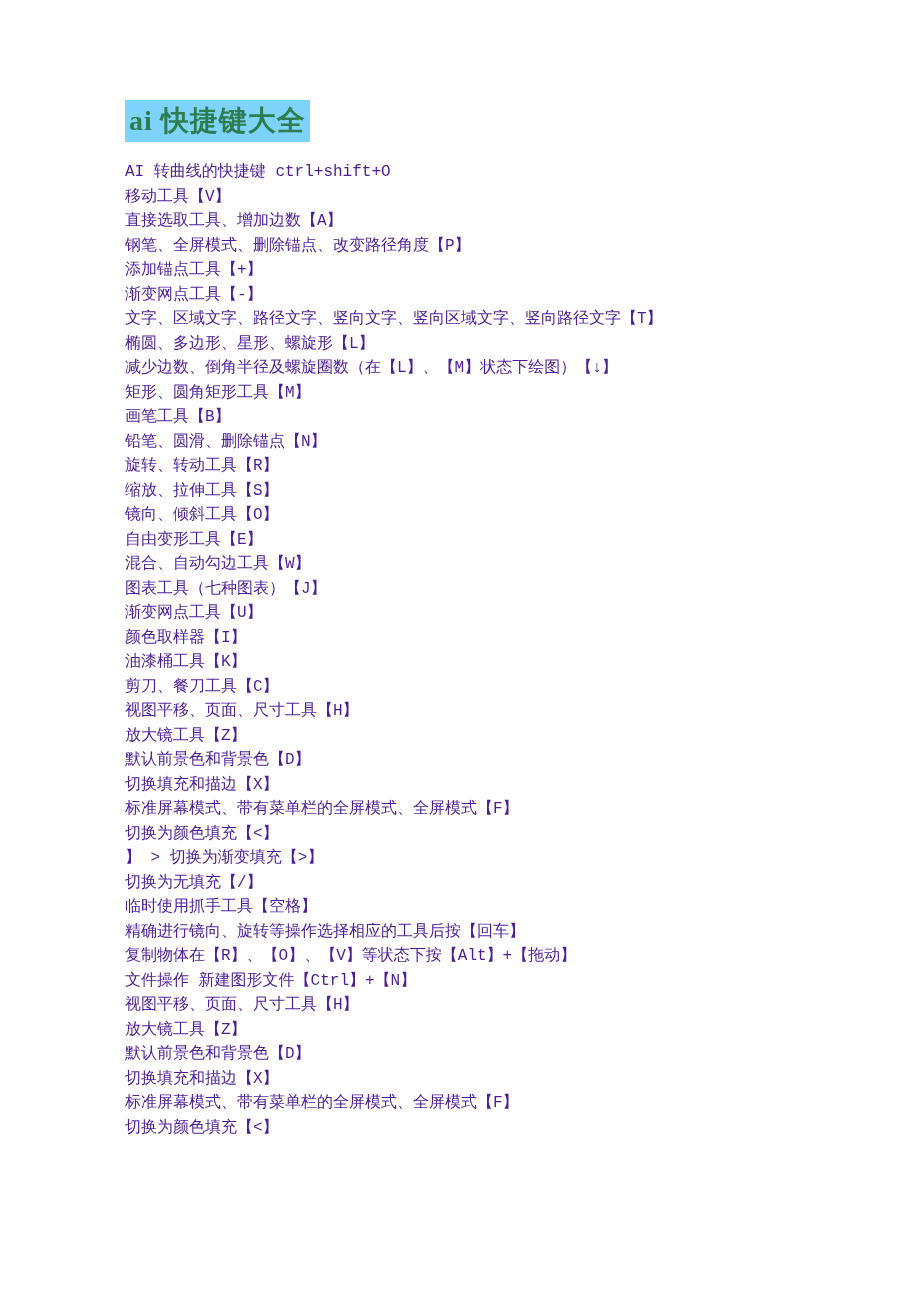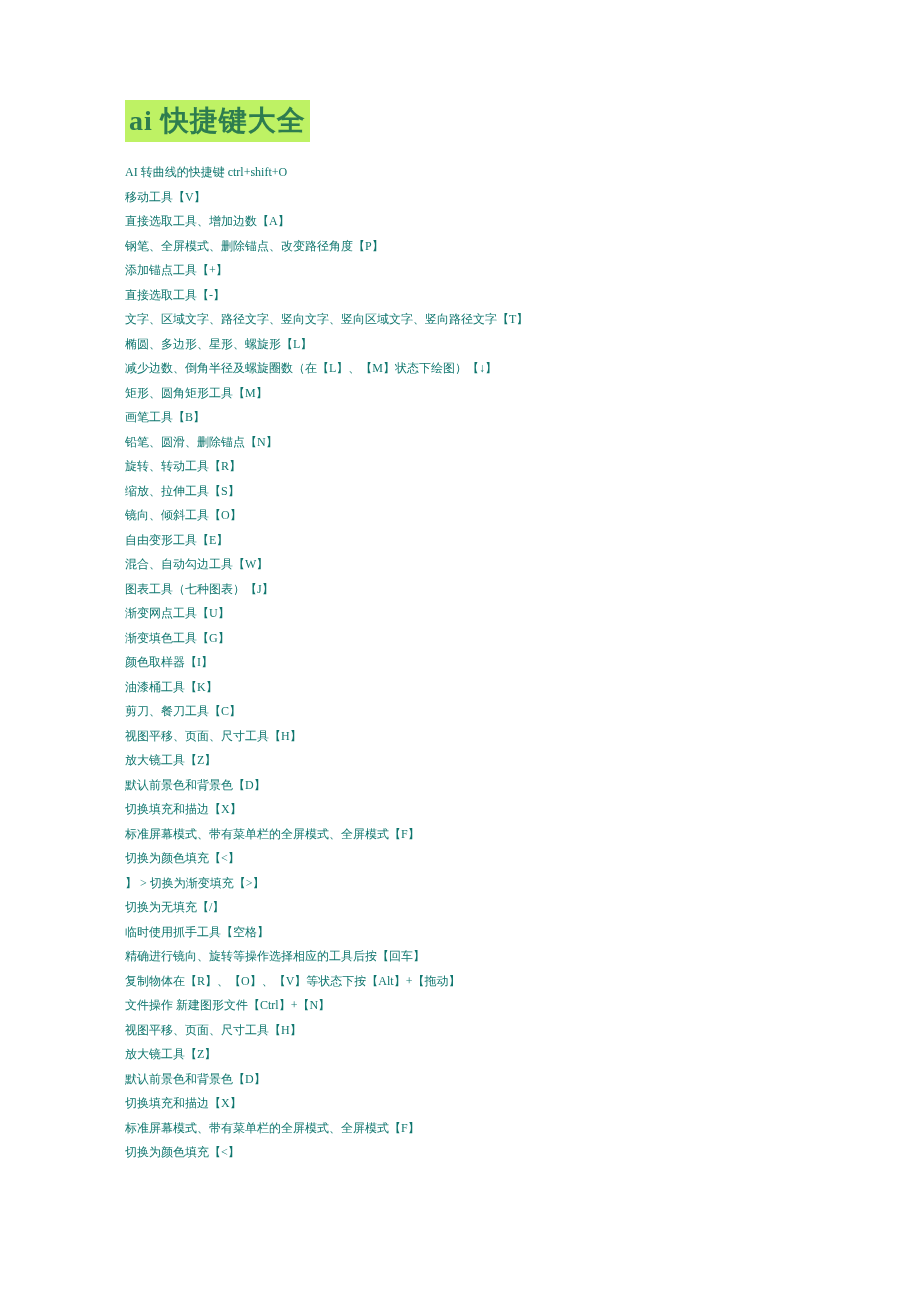--- a/index.html
+++ b/index.html
@@ -5,63 +5,62 @@
   * { margin: 0; padding: 0; box-sizing: border-box; }
   body {
     background: #ffffff;
     font-family: "SimSun", "宋体", serif;
     padding: 100px 125px 60px 125px;
     width: 920px;
   }
   .title {
     font-size: 28px;
     color: #2e7d4f;
-    background-color: #bef264;
+    background-color: #7dd3fc;
     display: inline-block;
     padding: 2px 4px;
     margin-bottom: 18px;
     font-family: "SimSun", "宋体", serif;
     letter-spacing: 1px;
   }
   .line {
-    font-size: 12px;
-    color: #0f766e;
+    font-size: 16px;
+    color: #4c1d95;
     line-height: 24.5px;
-    font-family: Liberation Serif, serif;
+    font-family: Liberation Mono, monospace;
     white-space: nowrap;
   }
 </style>
 </head>
 <body>
 
 
 
 <h1 class="title">ai 快捷键大全</h1>
 
 <div id="lines-container">
     <div class="line">AI 转曲线的快捷键 ctrl+shift+O</div>
     <div class="line">移动工具【V】</div>
     <div class="line">直接选取工具、增加边数【A】</div>
     <div class="line">钢笔、全屏模式、删除锚点、改变路径角度【P】</div>
     <div class="line">添加锚点工具【+】</div>
-    <div class="line">直接选取工具【-】</div>
+    <div class="line">渐变网点工具【-】</div>
     <div class="line">文字、区域文字、路径文字、竖向文字、竖向区域文字、竖向路径文字【T】</div>
     <div class="line">椭圆、多边形、星形、螺旋形【L】</div>
     <div class="line">减少边数、倒角半径及螺旋圈数（在【L】、【M】状态下绘图）【↓】</div>
     <div class="line">矩形、圆角矩形工具【M】</div>
     <div class="line">画笔工具【B】</div>
     <div class="line">铅笔、圆滑、删除锚点【N】</div>
     <div class="line">旋转、转动工具【R】</div>
     <div class="line">缩放、拉伸工具【S】</div>
     <div class="line">镜向、倾斜工具【O】</div>
     <div class="line">自由变形工具【E】</div>
     <div class="line">混合、自动勾边工具【W】</div>
     <div class="line">图表工具（七种图表）【J】</div>
     <div class="line">渐变网点工具【U】</div>
-    <div class="line">渐变填色工具【G】</div>
     <div class="line">颜色取样器【I】</div>
     <div class="line">油漆桶工具【K】</div>
     <div class="line">剪刀、餐刀工具【C】</div>
     <div class="line">视图平移、页面、尺寸工具【H】</div>
     <div class="line">放大镜工具【Z】</div>
     <div class="line">默认前景色和背景色【D】</div>
     <div class="line">切换填充和描边【X】</div>
     <div class="line">标准屏幕模式、带有菜单栏的全屏模式、全屏模式【F】</div>
     <div class="line">切换为颜色填充【&lt;】</div>
     <div class="line">】 &gt; 切换为渐变填充【&gt;】</div>

